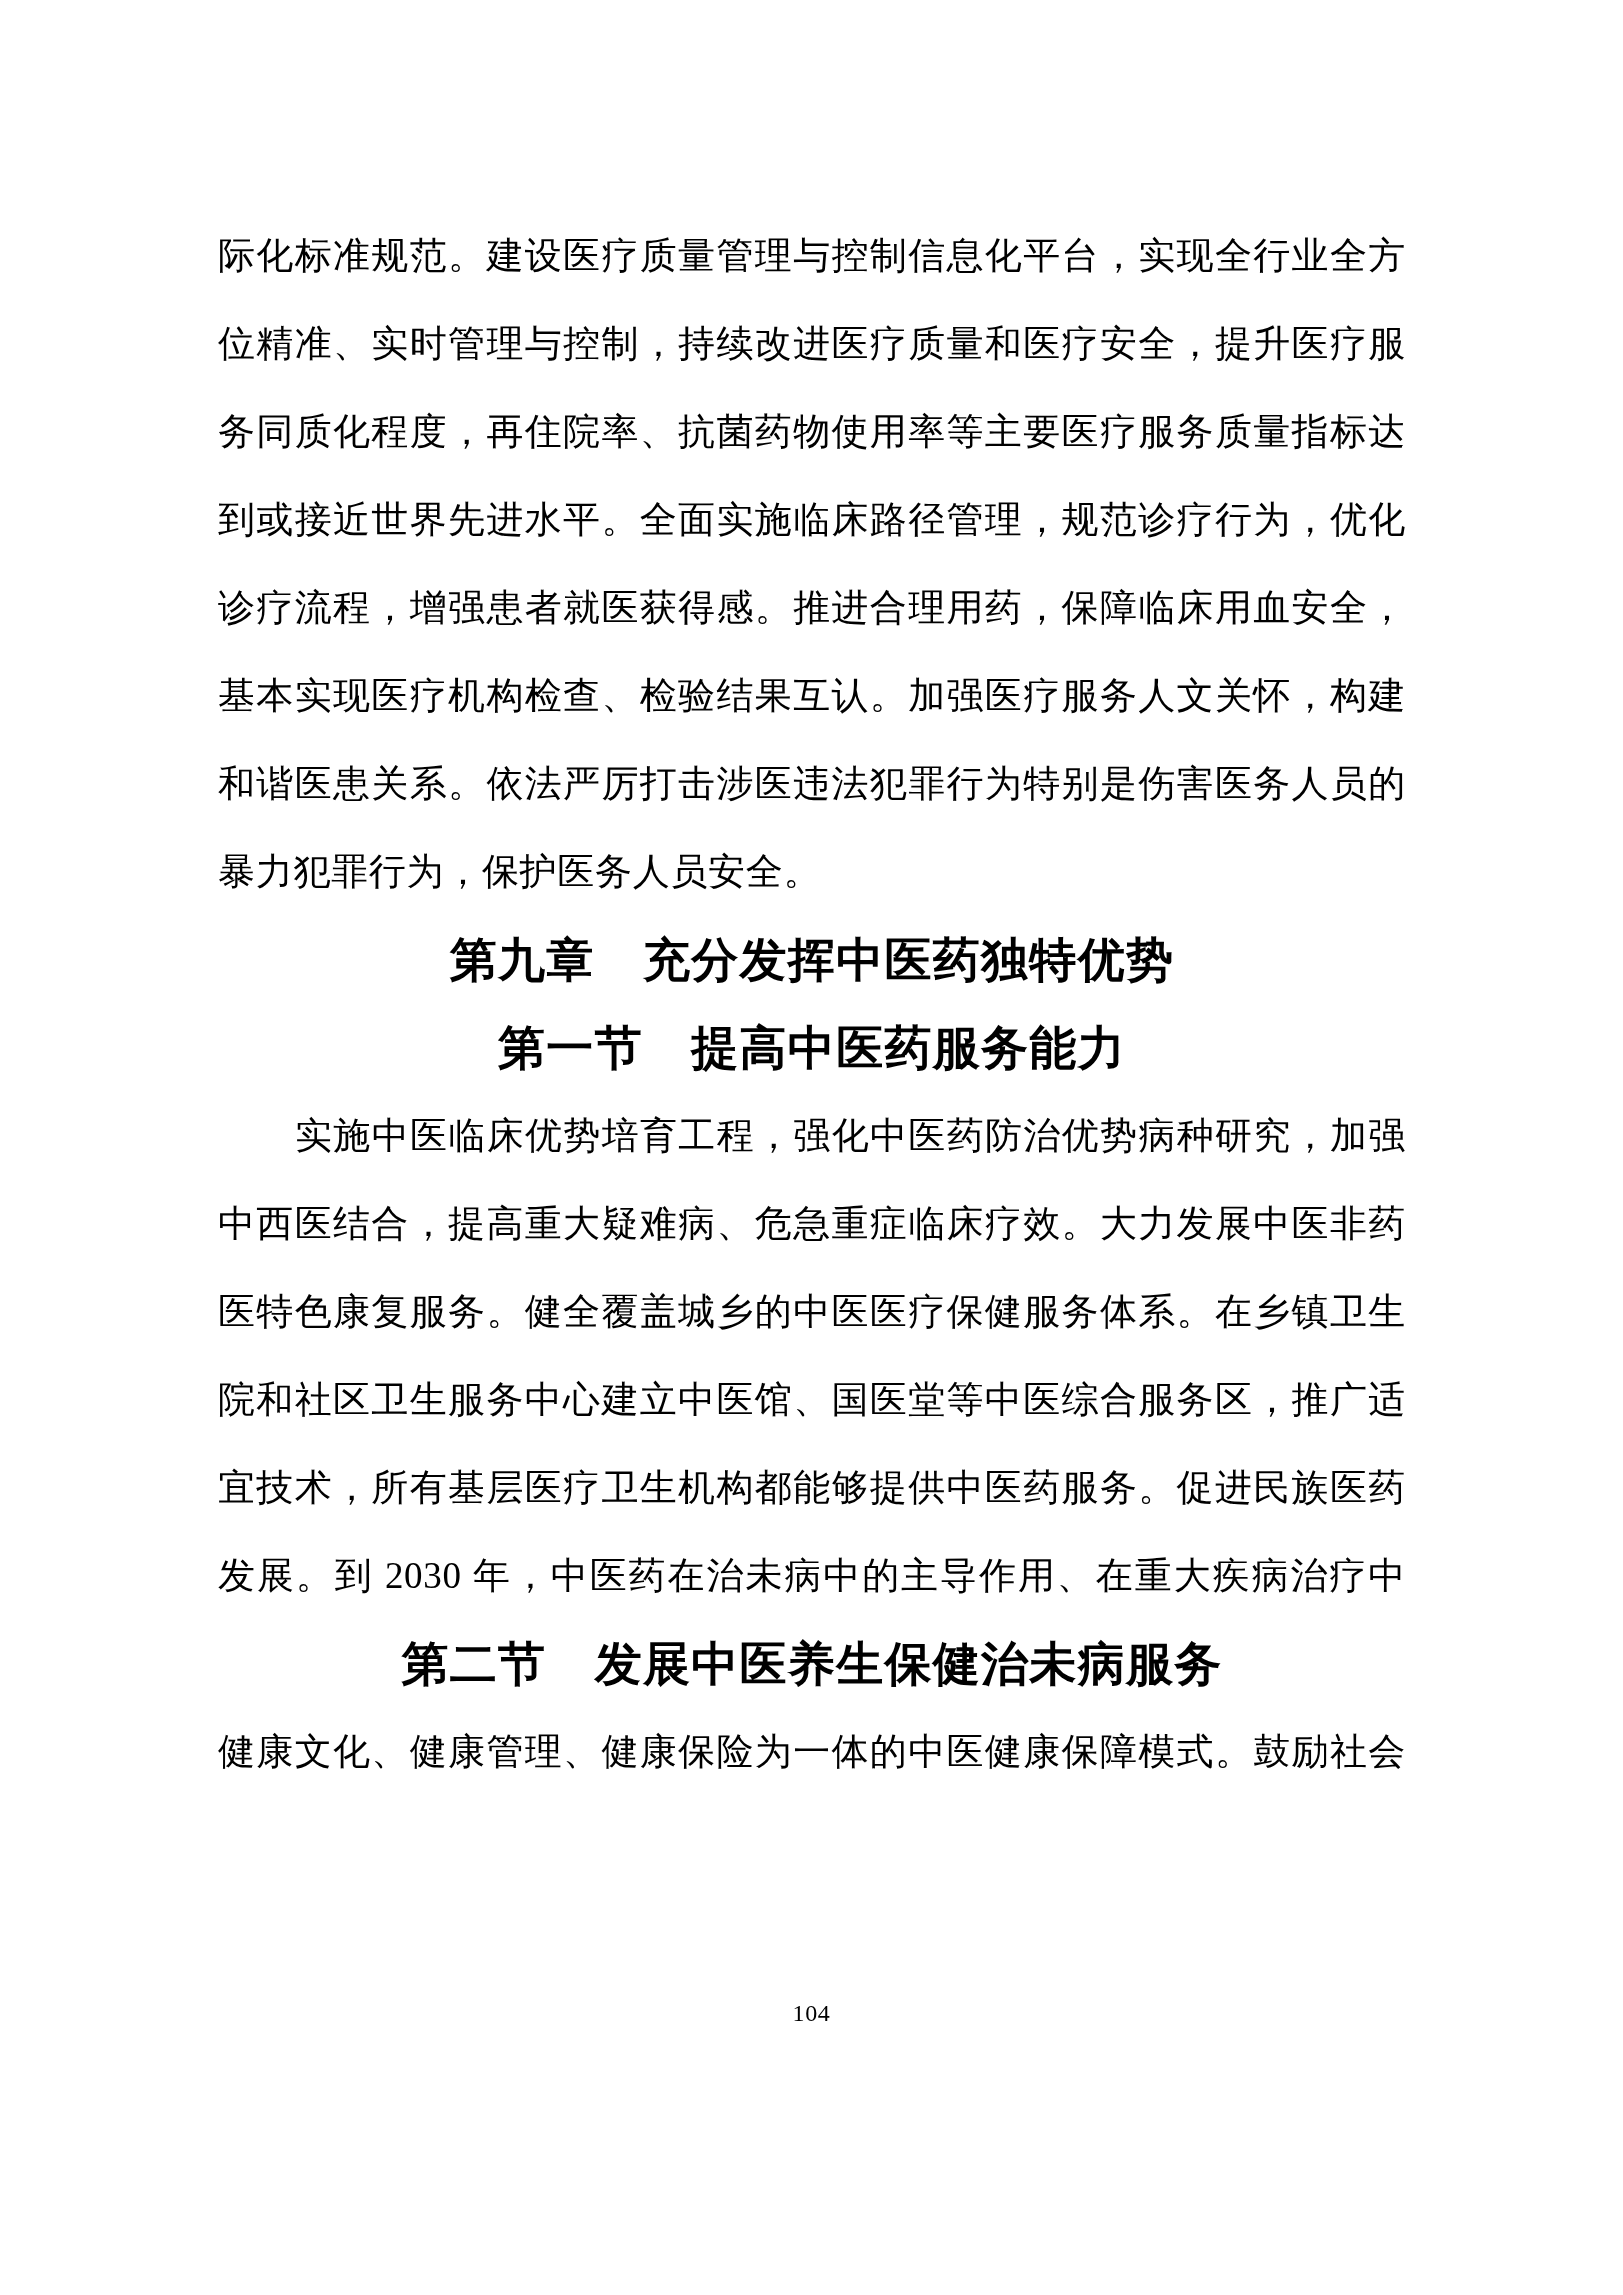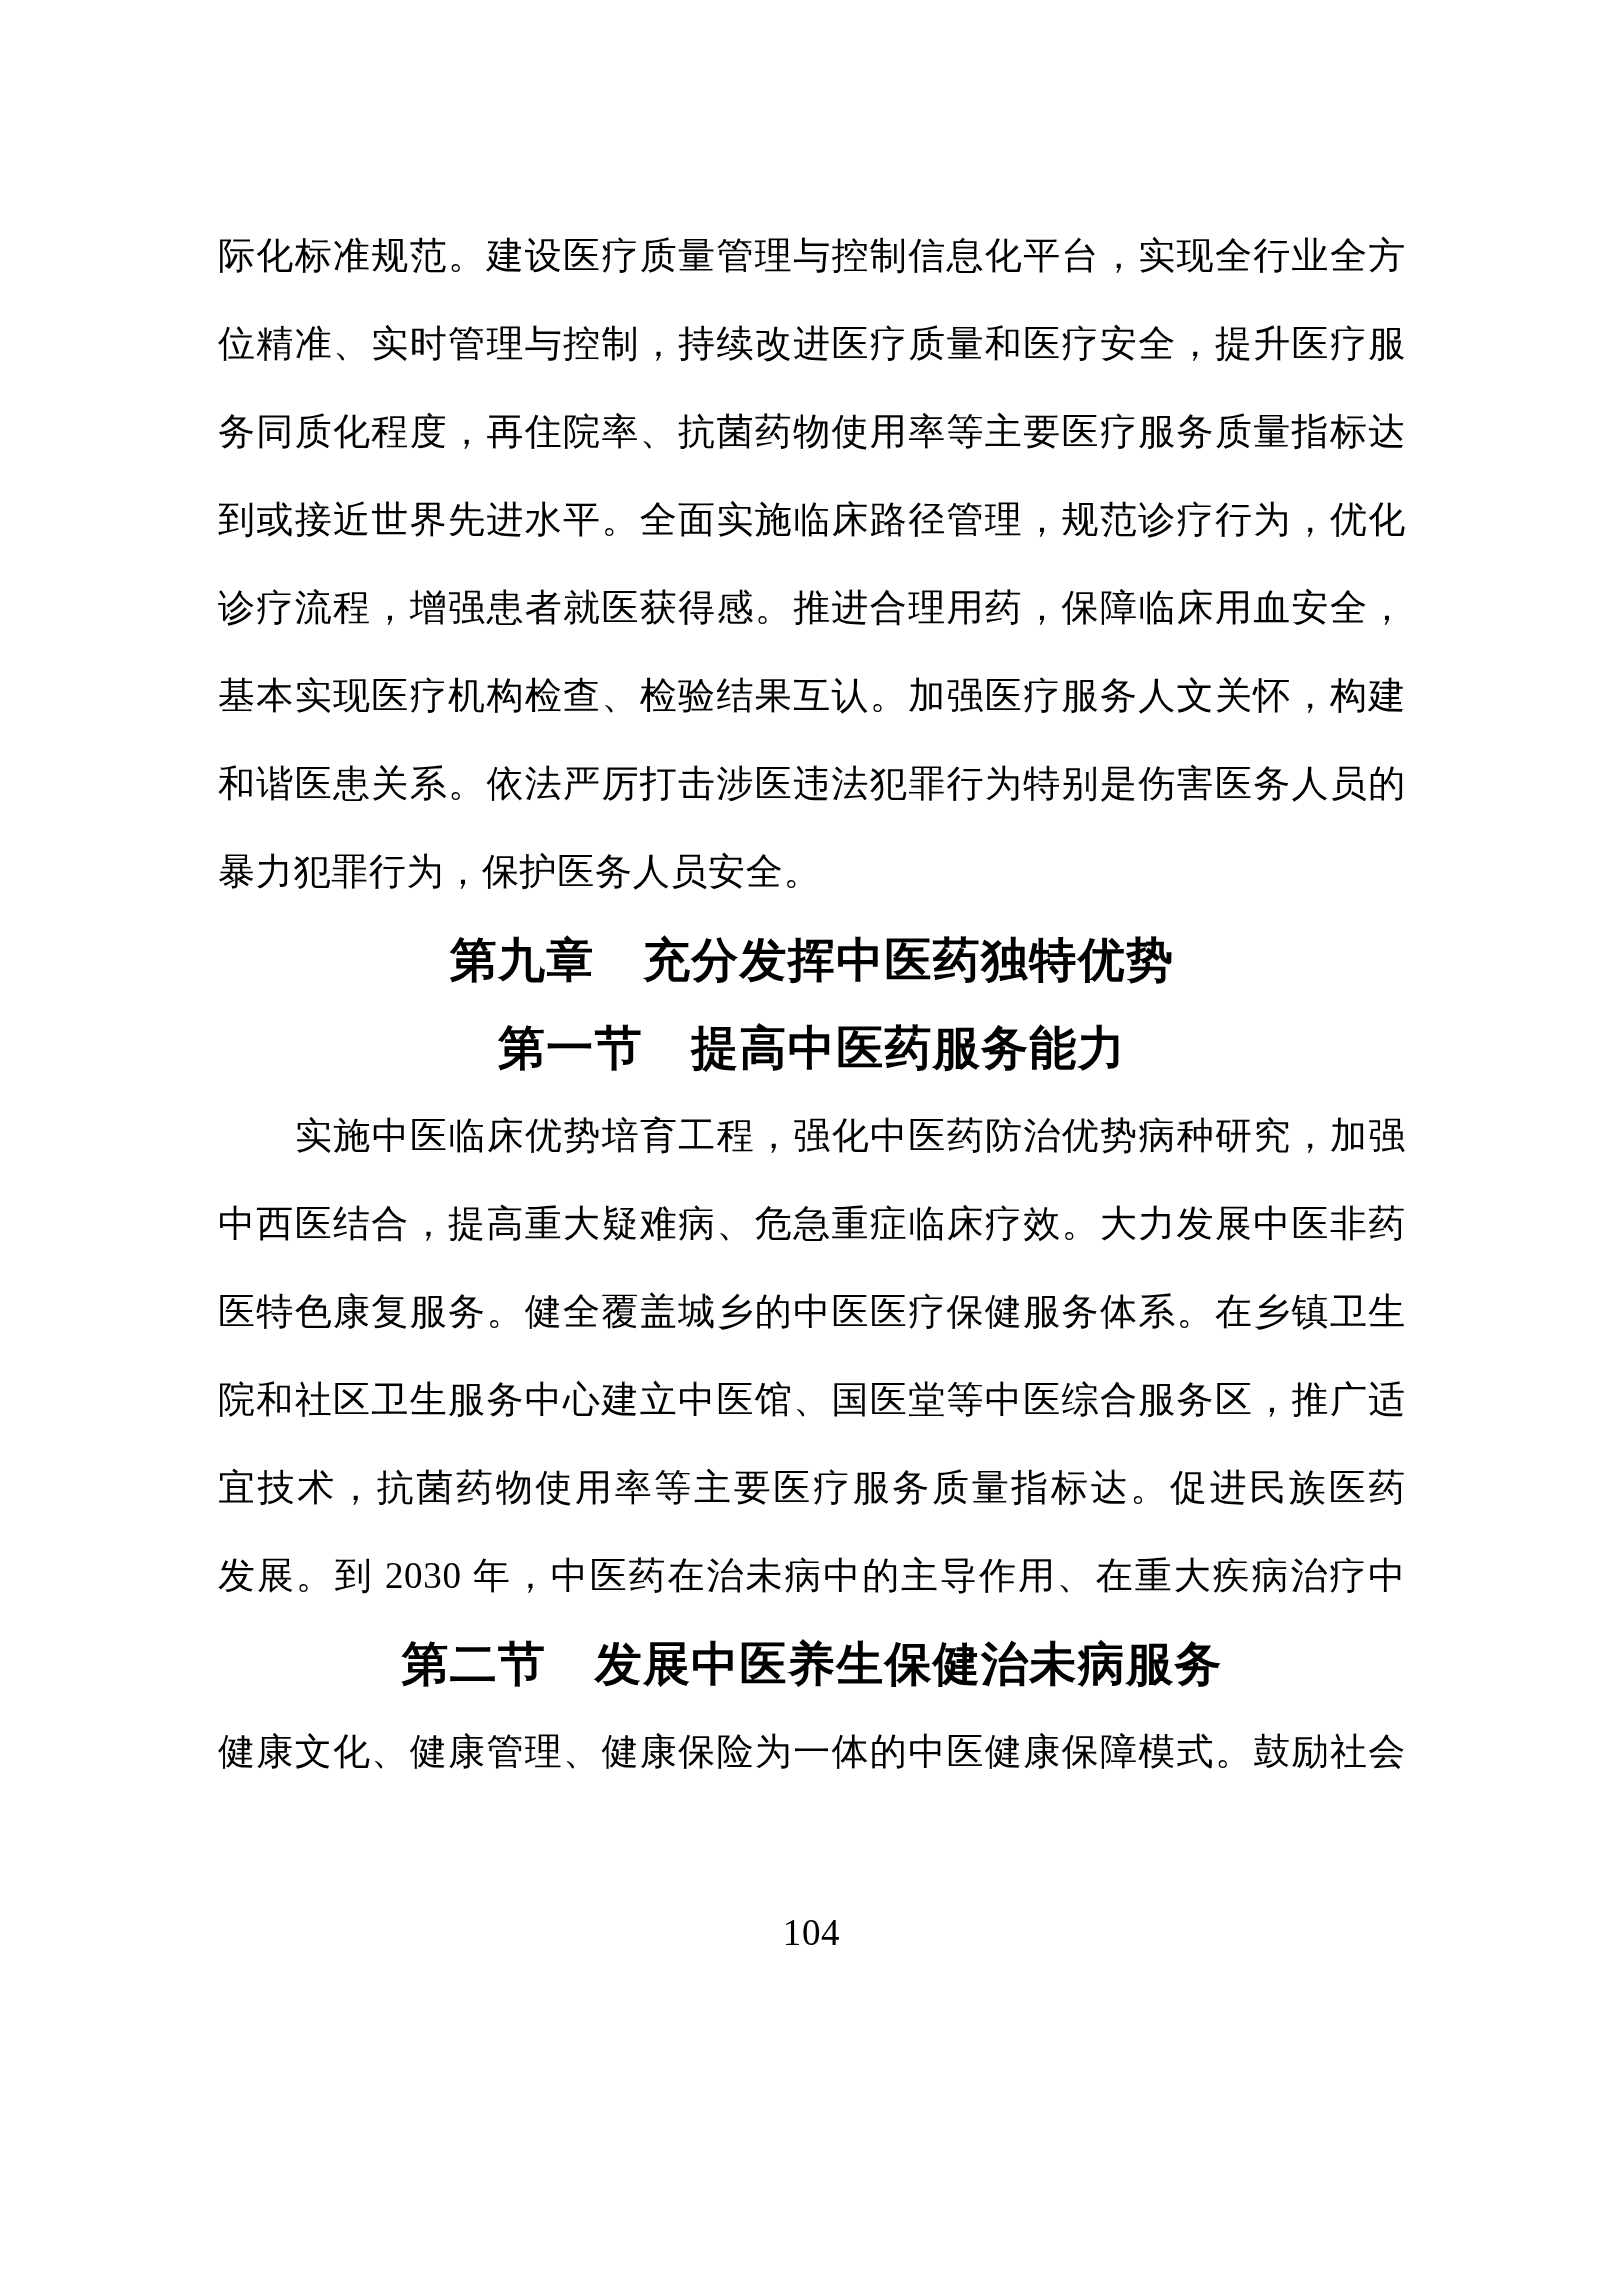--- a/index.html
+++ b/index.html
@@ -44,23 +44,23 @@
     line-height: 88px;
     letter-spacing: 1.3px;
     text-align: center;
     text-align-last: center;
     color: #000000;
   }
   .page-number {
     position: absolute;
     left: 0;
     right: 0;
-    top: 1916px;
+    top: 1996px;
     text-align: center;
-    font-size: 37px;
+    font-size: 24px;
     line-height: 34px;
     letter-spacing: 0.7px;
     color: #000000;
     font-family: "Liberation Serif", "DejaVu Serif", serif;
   }
 </style>
 </head>
 <body>
 
 <div class="page">
@@ -75,21 +75,21 @@
     <div class="line">和谐医患关系。依法严厉打击涉医违法犯罪行为特别是伤害医务人员的</div>
     <div class="line end">暴力犯罪行为，保护医务人员安全。</div>
 
     <h2 class="heading" style="margin:0;">第九章　充分发挥中医药独特优势</h2>
     <h3 class="heading" style="margin:0;text-align:right;">第一节　提高中医药服务能力</h3>
 
     <div class="line indent">实施中医临床优势培育工程，强化中医药防治优势病种研究，加强</div>
     <div class="line">中西医结合，提高重大疑难病、危急重症临床疗效。大力发展中医非药</div>
     <div class="line">医特色康复服务。健全覆盖城乡的中医医疗保健服务体系。在乡镇卫生</div>
     <div class="line">院和社区卫生服务中心建立中医馆、国医堂等中医综合服务区，推广适</div>
-    <div class="line">宜技术，抗菌药物使用率等主要医疗服务质量指标达。促进民族医药</div>
+    <div class="line">宜技术，所有基层医疗卫生机构都能够提供中医药服务。促进民族医药</div>
     <div class="line">发展。到 2030 年，中医药在治未病中的主导作用、在重大疾病治疗中</div>
 
     <h3 class="heading" style="margin:0;">第二节　发展中医养生保健治未病服务</h3>
 
     <div class="line">健康文化、健康管理、健康保险为一体的中医健康保障模式。鼓励社会</div>
 
   </main>
 
   <footer class="page-number">
     <span>104</span>

